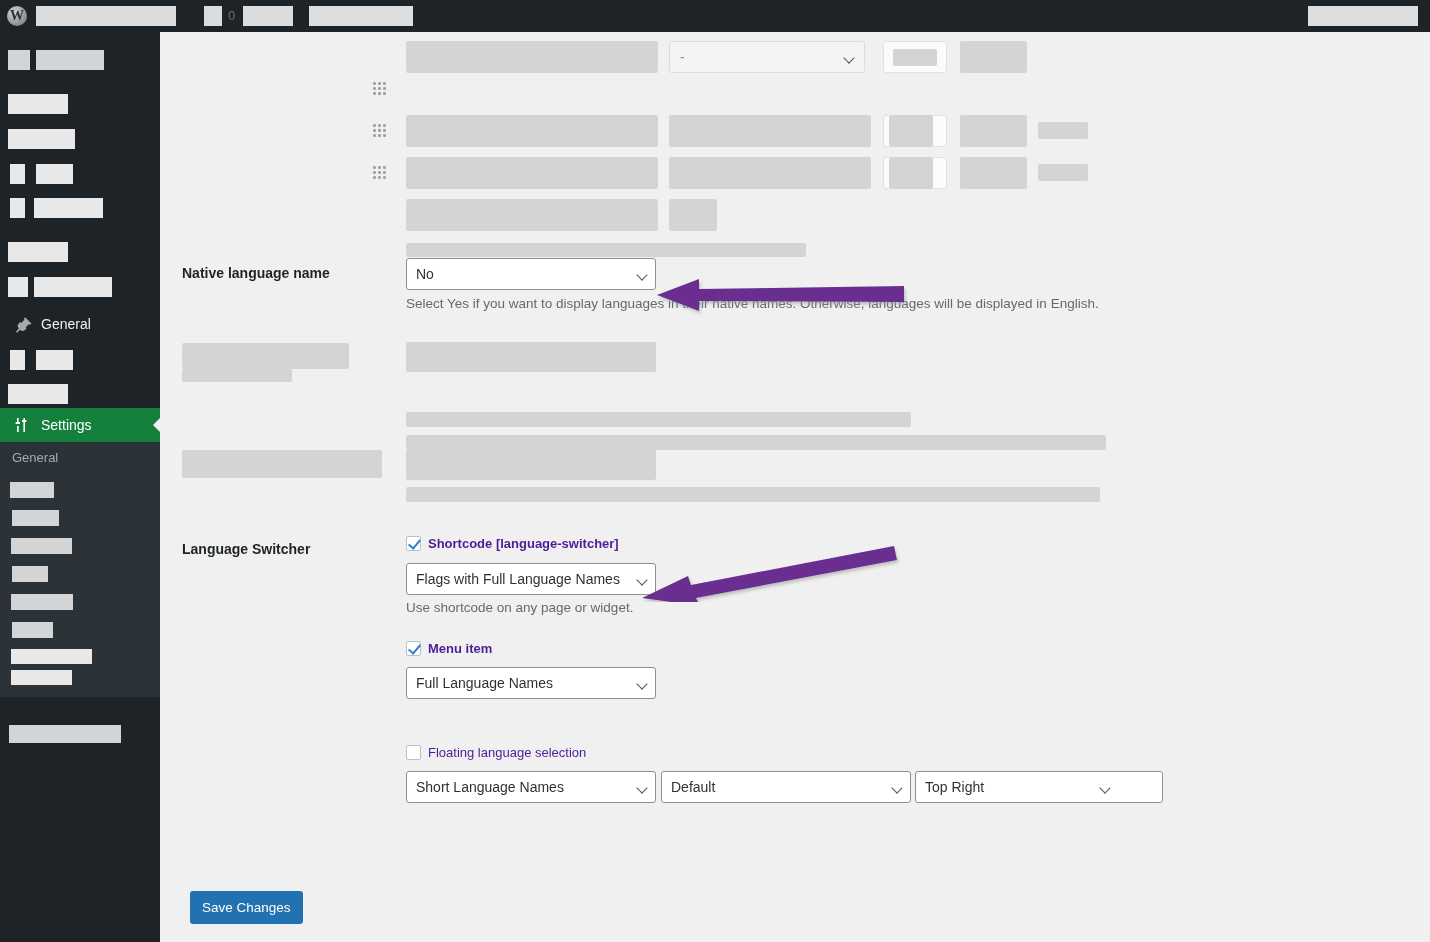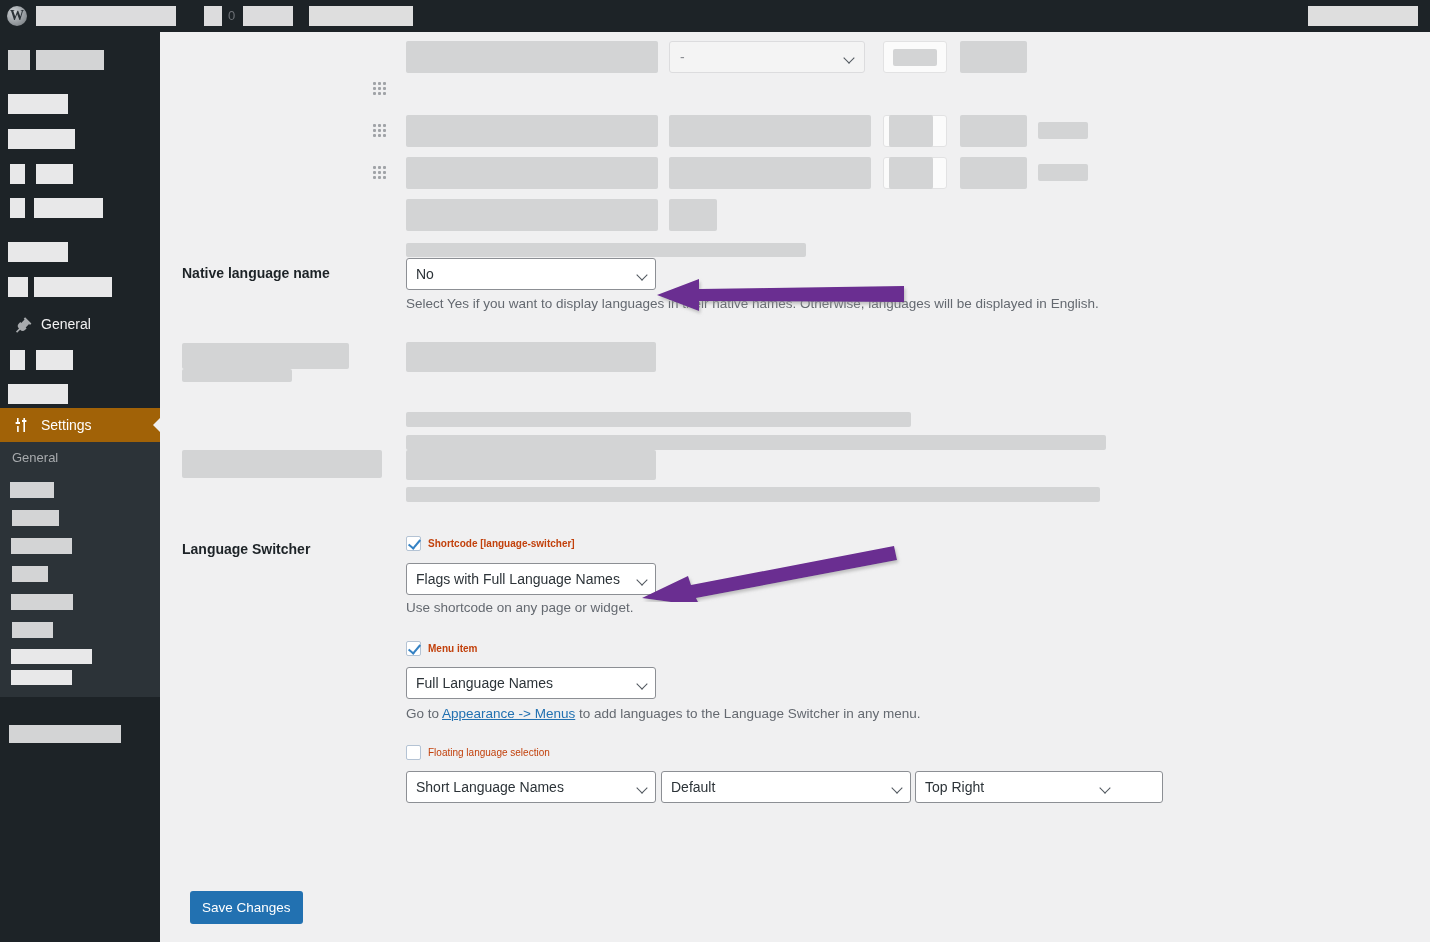--- a/index.html
+++ b/index.html
@@ -42,21 +42,21 @@
   }
   .sb-block { background: #d3d4d5; position: absolute; }
   .sb-block.light { background: #e8e8e9; }
 
   .sb-item {
     position: absolute; left: 0; width: 160px; height: 34px;
     display: flex; align-items: center; color: #f0f0f1;
     font-size: 14px; padding-left: 12px;
   }
   .sb-item .ico { width: 20px; height: 20px; margin-right: 9px; flex: none; position: relative; }
-  .sb-item.current { background: #a16207; color: #fff; font-weight: 400; }
+  .sb-item.current { background: #15803d; color: #fff; font-weight: 400; }
   .sb-item.current::after {
     content: ""; position: absolute; right: -1px; top: 50%;
     margin-top: -8px; border: 8px solid transparent;
     border-right-color: #f0f0f1;
   }
   .sb-sub {
     position: absolute; left: 0; width: 160px; height: 300px;
     background: #2c3338;
   }
   .sb-sub-label {
@@ -131,21 +131,21 @@
   .cbox {
     width: 15px; height: 15px; border: 1px solid #b4c3d4; background: #fff;
     border-radius: 2px; position: relative; flex: none; margin-right: 7px;
   }
   .cbox.checked::after {
     content: ""; position: absolute; left: 4px; top: 0px;
     width: 5px; height: 10px;
     border-right: 2px solid #3582c4; border-bottom: 2px solid #3582c4;
     transform: rotate(40deg);
   }
-  .cblabel { font-size: 10px; color: #c2410c; font-weight: 600; }
+  .cblabel { font-size: 13px; color: #4c1d95; font-weight: 600; }
 
   .savebtn {
     position: absolute; background: #2271b1; color: #fff;
     border: none; border-radius: 3px; font-size: 13.5px;
     font-family: "Liberation Sans", sans-serif;
     padding: 0 12px; height: 33px; cursor: pointer;
   }
 
   
   .arrow { position: absolute; pointer-events: none; }
@@ -317,23 +317,20 @@
     <div class="desc" style="left:246px; top:568px;">Use shortcode on any page or widget.</div>
 
     <div class="cbrow" style="left:246px; top:609px;">
       <span class="cbox checked"></span>
       <span class="cblabel">Menu item</span>
     </div>
     <div class="selwrap" style="left:246px; top:635px; width:250px; height:32px;">
       <select class="wpsel" id="sel-menuitem" style="left:0; top:0; width:250px; height:32px;"><option value="Full Language Names">Full Language Names</option><option value="Short Language Names">Short Language Names</option><option value="Flags with Full Language Names">Flags with Full Language Names</option></select>
       <span class="chev"></span>
     </div>
-    <div class="desc" style="left:246px; top:674px;">
-      <span>Go to </span><a href="#">Appearance -&gt; Menus</a><span> to add languages to the Language Switcher in any menu.</span>
-    </div>
 
     <div class="cbrow" style="left:246px; top:713px;">
       <span class="cbox"></span>
       <span class="cblabel" style="font-weight:400;">Floating language selection</span>
     </div>
     <div class="selwrap" style="left:246px; top:739px; width:250px; height:32px;">
       <select class="wpsel" id="sel-floatstyle" style="left:0; top:0; width:250px; height:32px;"><option value="Short Language Names">Short Language Names</option><option value="Full Language Names">Full Language Names</option><option value="Flags Only">Flags Only</option></select>
       <span class="chev"></span>
     </div>
     <div class="selwrap" style="left:501px; top:739px; width:250px; height:32px;">

